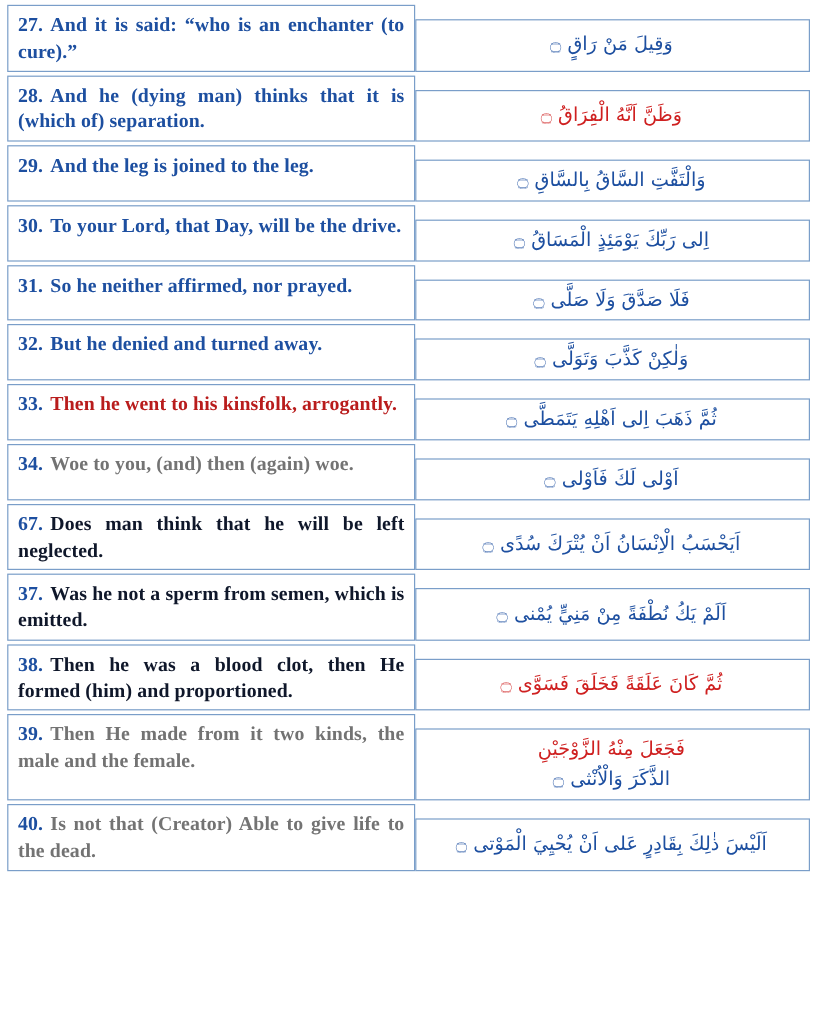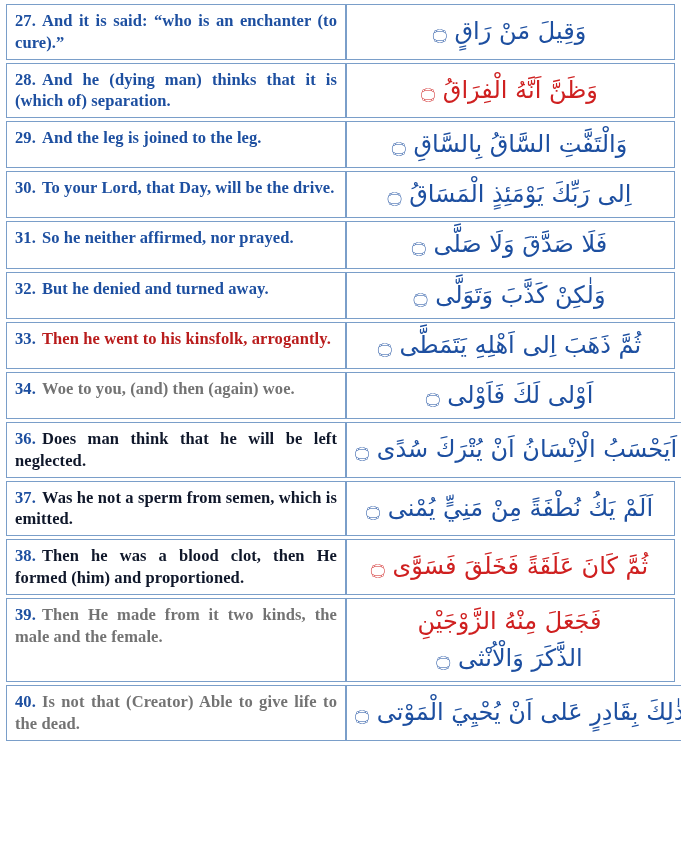--- a/index.html
+++ b/index.html
@@ -45,27 +45,28 @@
     text-justify: inter-word;
     color: #1d4fa0;
     letter-spacing: 0.1px;
   }
   .arab-cell {
     flex: 1 1 auto;
     padding: 4px 10px 4px 8px;
     direction: rtl;
     text-align: center;
     font-family: "DejaVu Sans", sans-serif;
-    font-size: 24px;
+    font-size: 16px;
     line-height: 1.55;
     display: flex;
     flex-direction: column;
     justify-content: center;
     align-items: center;
     color: #1d4fa0;
+    margin-top: 12px;
   }
   .arab-line {
     white-space: nowrap;
     display: block;
   }
   .num {
     color: #1d4fa0;
     font-weight: bold;
     margin-right: 6px;
   }
@@ -148,21 +149,21 @@
       <span class="num">34.</span><span class="g">Woe to you, (and) then (again) woe.</span>
     </div>
     <div class="cell arab-cell">
       <span class="arab-line ar-b">اَوْلى لَكَ فَاَوْلى ۝</span>
     </div>
   </div>
 
 
   <div class="verse-row">
     <div class="cell trans-cell">
-      <span class="num">36.</span><span class="b">Does man think that he will be left neglected.</span>
+      <span class="num">67.</span><span class="b">Does man think that he will be left neglected.</span>
     </div>
     <div class="cell arab-cell">
       <span class="arab-line ar-b">اَيَحْسَبُ الْاِنْسَانُ اَنْ يُتْرَكَ سُدًى ۝</span>
     </div>
   </div>
 
   <div class="verse-row">
     <div class="cell trans-cell">
       <span class="num">37.</span><span class="b">Was he not a sperm from semen, which is emitted.</span>
     </div>

